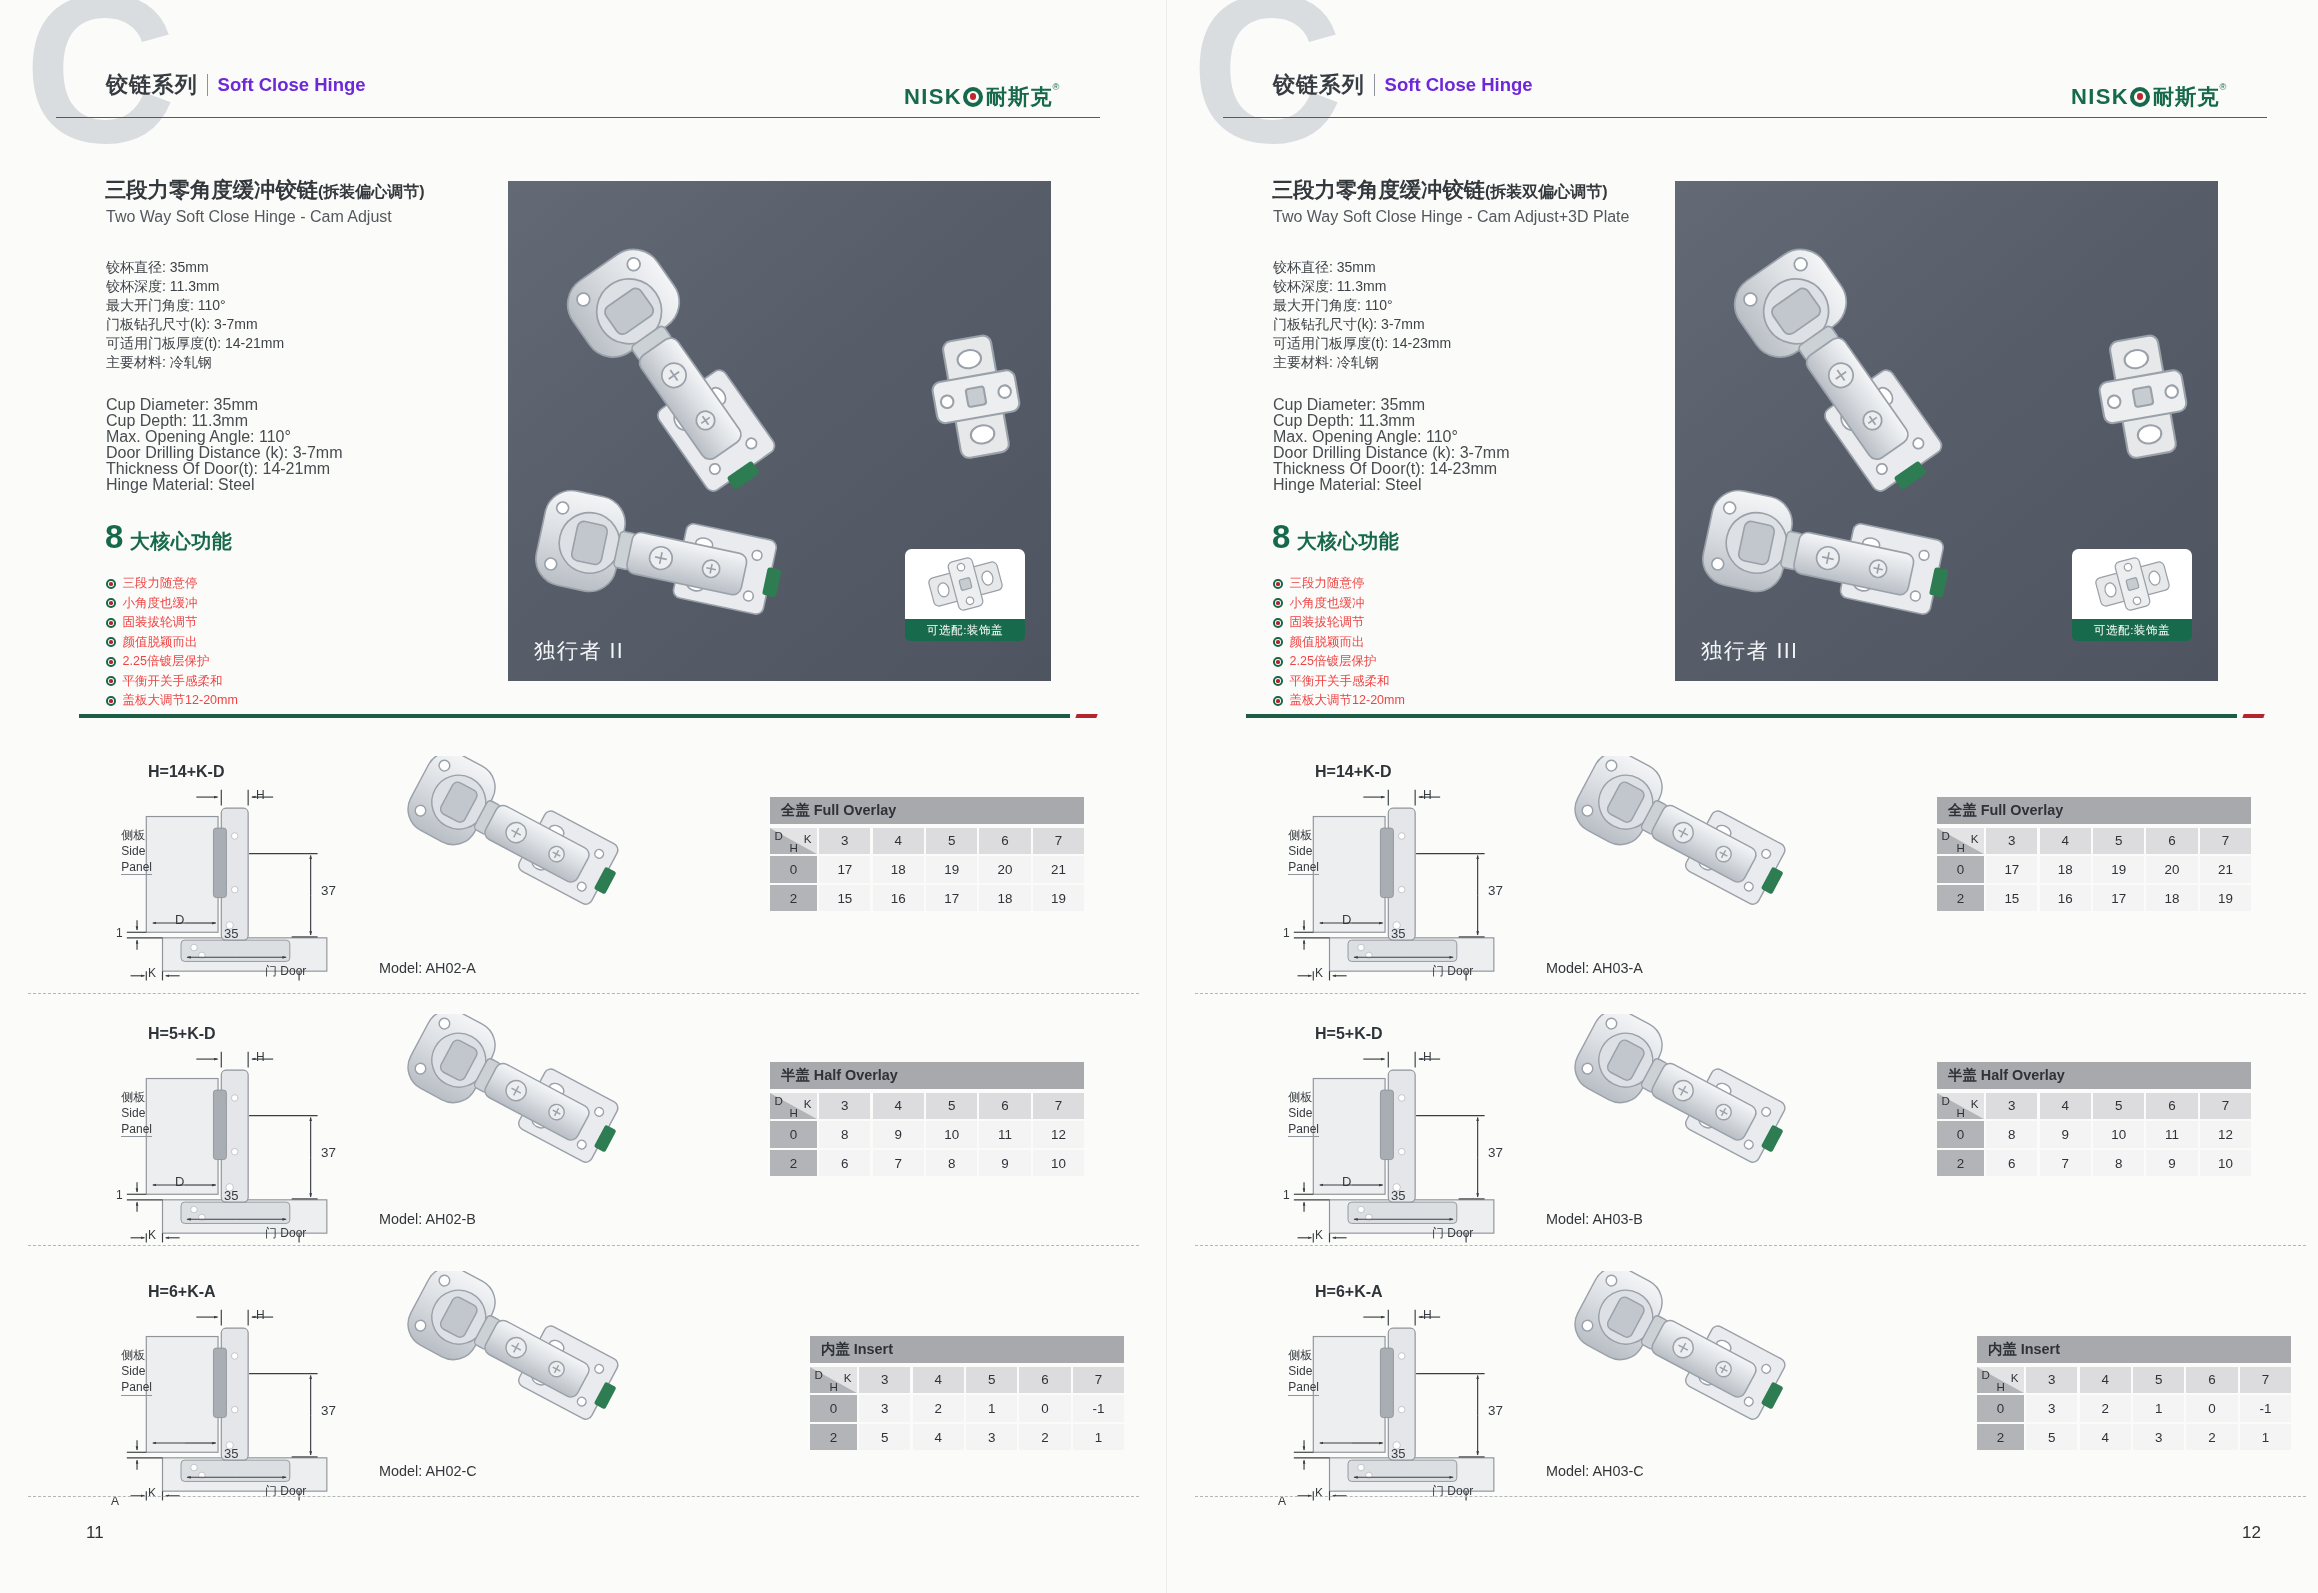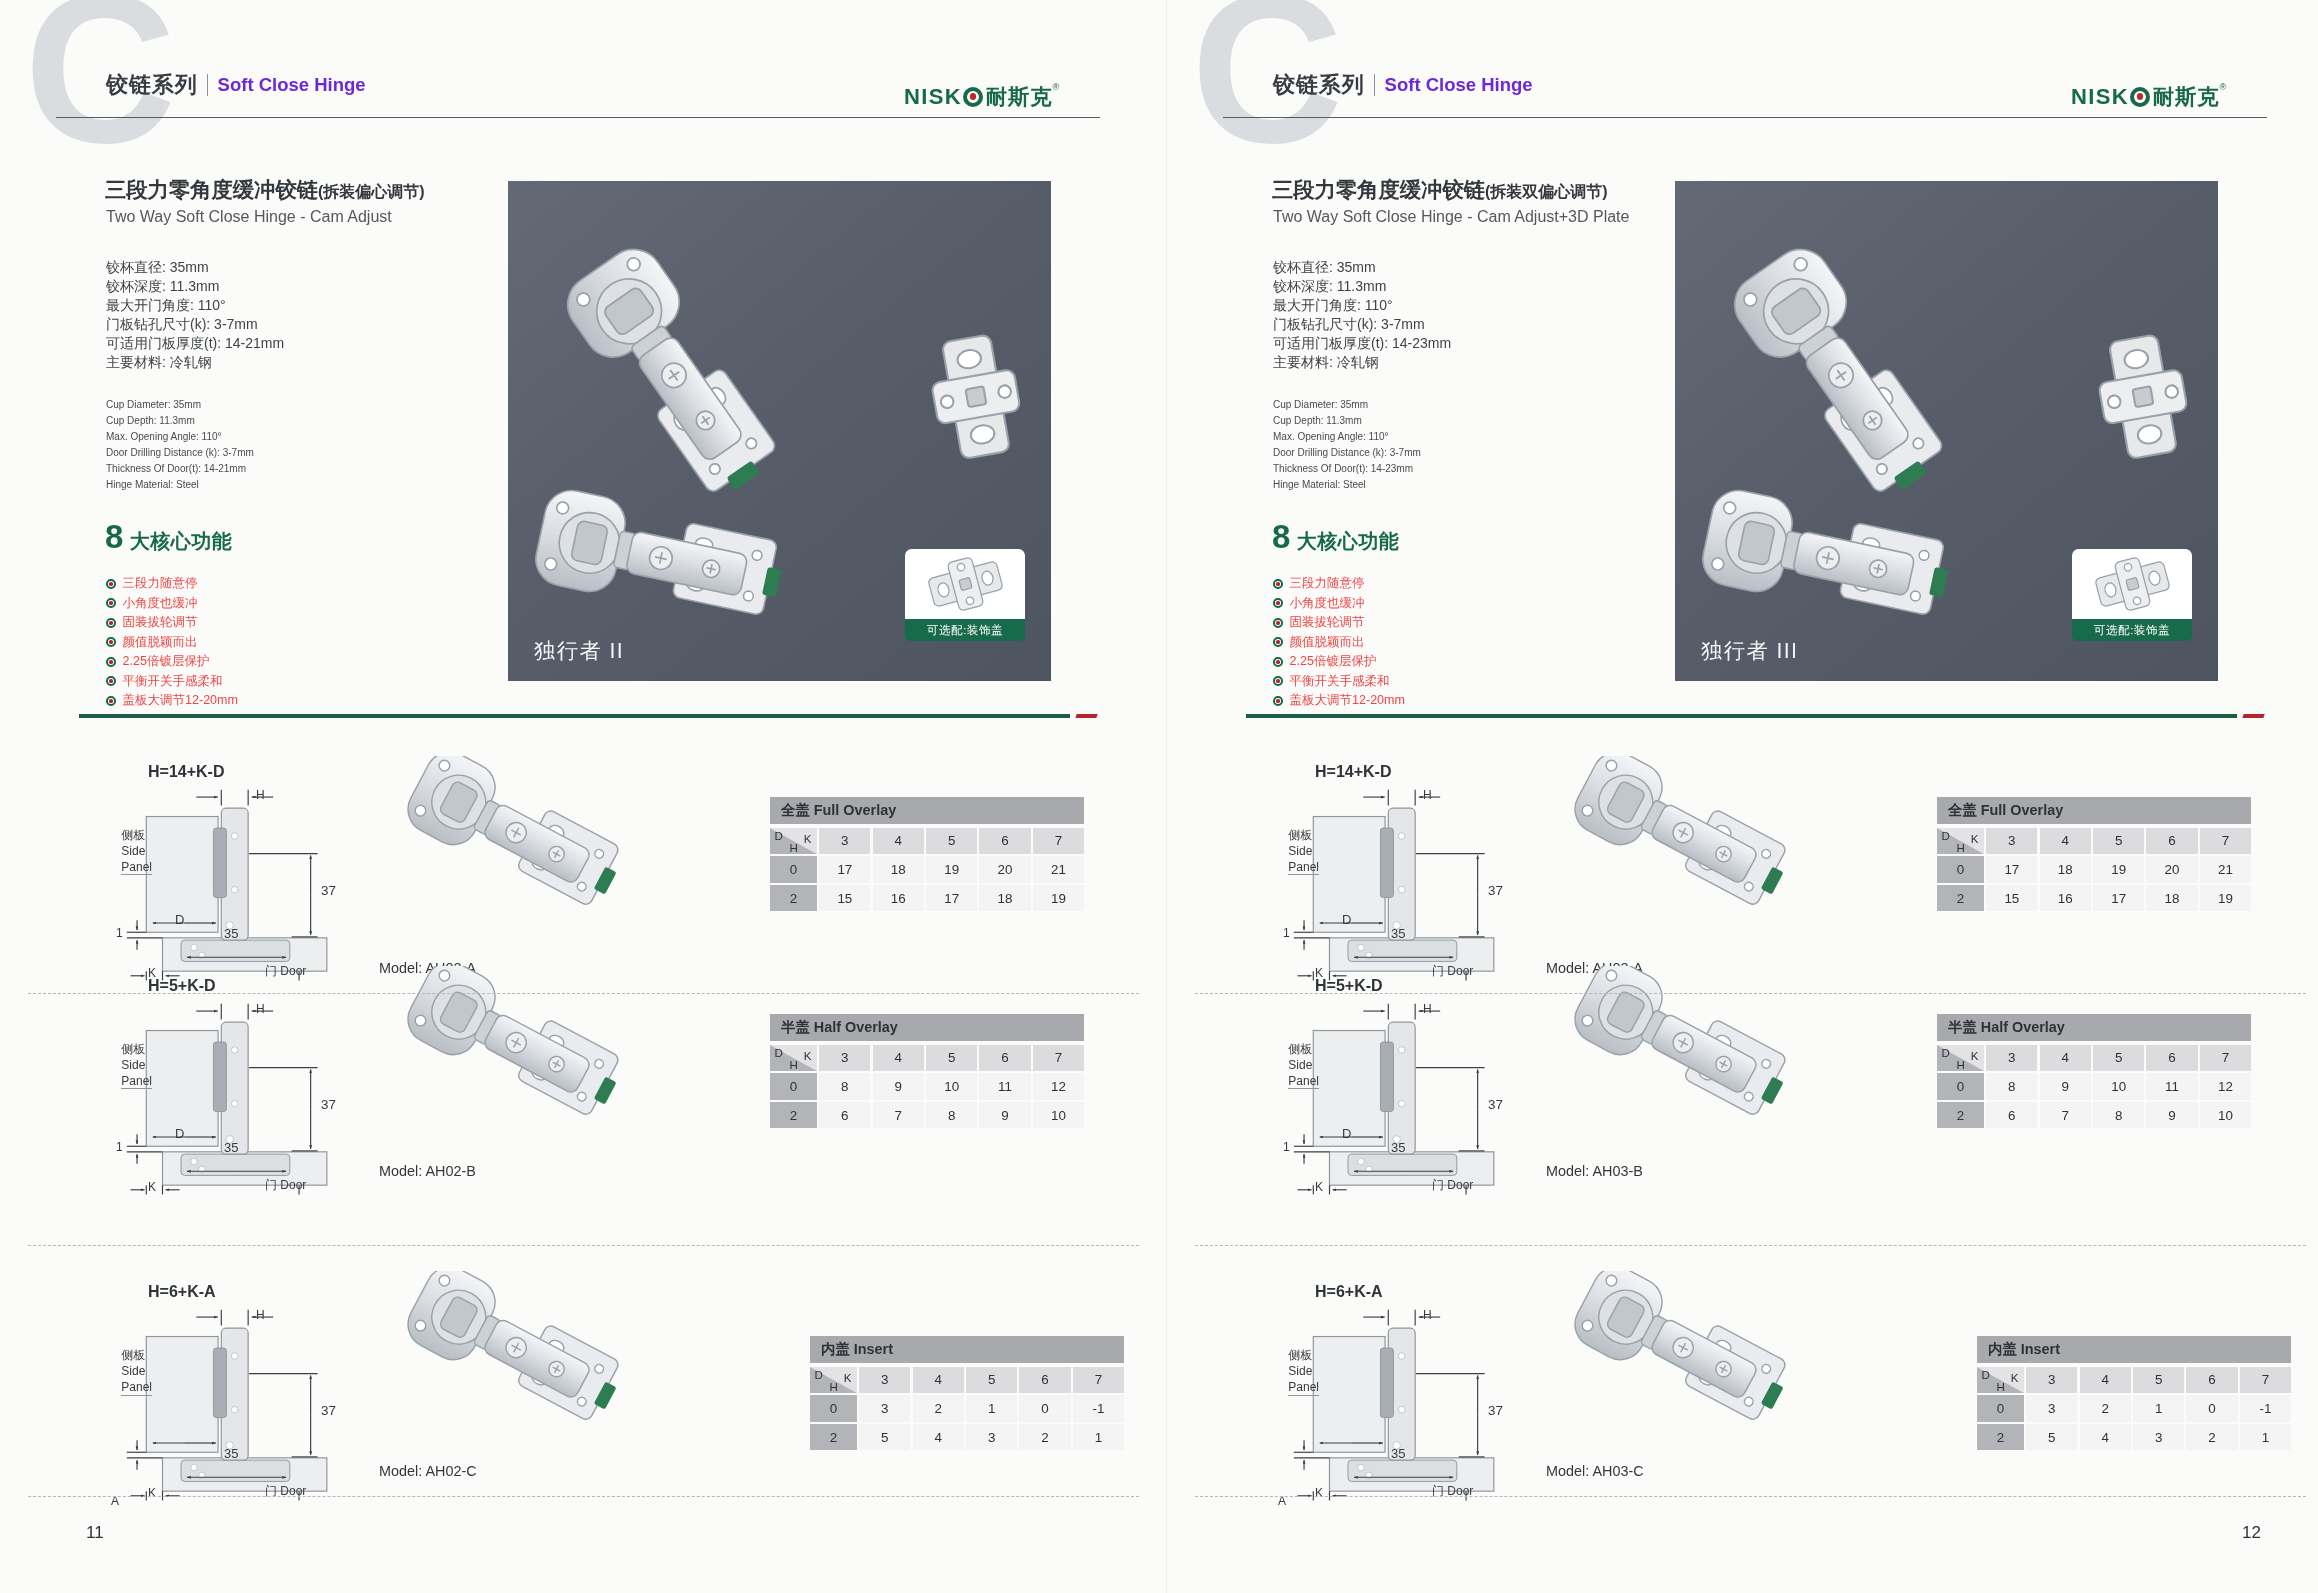--- a/index.html
+++ b/index.html
@@ -22,21 +22,21 @@
   .logo .oring::after{content:'';position:absolute;left:50%;top:50%;width:6.5px;height:6.5px;margin:-3.2px 0 0 -3.2px;background:#c0272d;border-radius:50%;}
   .logo .cn{font-size:21.3px;font-weight:800;color:#17694c;letter-spacing:0.9px;}
   .logo .reg{font-size:9.3px;color:#17694c;align-self:flex-start;margin-top:0;}
   .hrule{position:absolute;left:56px;top:117px;width:1044px;height:1.4px;background:#565b60;z-index:1;}
 
   
   .title-cn{position:absolute;left:105px;top:175px;margin:0;font-size:21.3px;font-weight:700;color:#33383d;z-index:1;}
   .title-cn .paren{font-size:16px;}
   .title-en{position:absolute;left:106px;top:208px;font-size:16px;color:#54585e;}
   .specs-cn{position:absolute;left:106px;top:258px;font-size:14px;line-height:19px;color:#3e4348;}
-  .specs-en{position:absolute;left:106px;top:397px;font-size:10px;line-height:16px;color:#474c51;}
+  .specs-en{position:absolute;left:106px;top:397px;font-size:16px;line-height:16px;color:#474c51;}
 
   
   .feat-head{position:absolute;left:105px;top:518px;display:flex;align-items:baseline;gap:6.5px;color:#17694c;}
   .feat-head .num{font-size:33px;font-weight:700;}
   .feat-head .t{font-size:20px;font-weight:700;letter-spacing:0.5px;}
   .feat-list{position:absolute;left:106px;top:574px;margin:0;padding:0;list-style:none;}
   .feat-list li{display:flex;align-items:center;gap:7px;height:19.5px;font-size:12.5px;color:#ef4444;}
   .tick{flex:0 0 auto;width:5.6px;height:5.6px;border:2.3px solid #17694c;border-radius:50%;position:relative;}
   .tick::after{content:'';position:absolute;left:50%;top:50%;width:3.7px;height:3.7px;margin:-1.9px 0 0 -1.9px;background:#b3242c;border-radius:50%;}
 
@@ -49,21 +49,21 @@
   .inset .img{height:70px;background:#fff;border-radius:6.5px 6.5px 0 0;display:flex;align-items:center;justify-content:center;}
   .inset .cap{height:22px;background:#186a4c;border-radius:0 0 5.6px 5.6px;color:#fff;font-size:11.6px;
               display:flex;align-items:center;justify-content:center;letter-spacing:0.5px;}
 
   
   .sepline{position:absolute;left:79px;top:714px;width:991px;height:4.2px;background:#1d5c46;}
   .sepred{position:absolute;left:1076px;top:714px;width:21.3px;height:4.2px;background:#b3242c;transform:skewX(-20deg);}
 
   
   .section{position:absolute;left:0;width:1166px;height:237px;}
-  .s1{top:756px;} .s2{top:959px;} .s3{top:1259px;}
+  .s1{top:756px;} .s2{top:1007px;} .s3{top:1259px;}
   .dash{position:absolute;left:28px;width:1111px;border-top:1.4px dashed #b4b7ba;}
   .dash1{top:993px;}.dash2{top:1245px;}.dash3{top:1496px;}
 
   .diagram{position:absolute;left:100px;width:250px;height:224px;}
   .s1 .diagram{top:6.5px;} .s2 .diagram{top:17.6px;} .s3 .diagram{top:24px;}
   .formula{position:absolute;left:48px;top:0;font-size:16px;font-weight:600;color:#2e3439;}
   .dgart{position:absolute;left:0;top:21px;width:250px;height:197px;}
   .dg-lb{position:absolute;font-size:12px;color:#363b40;}
   .lb-h{left:156px;top:25px;}
   .lb-side{left:21.3px;top:64px;line-height:16px;}

